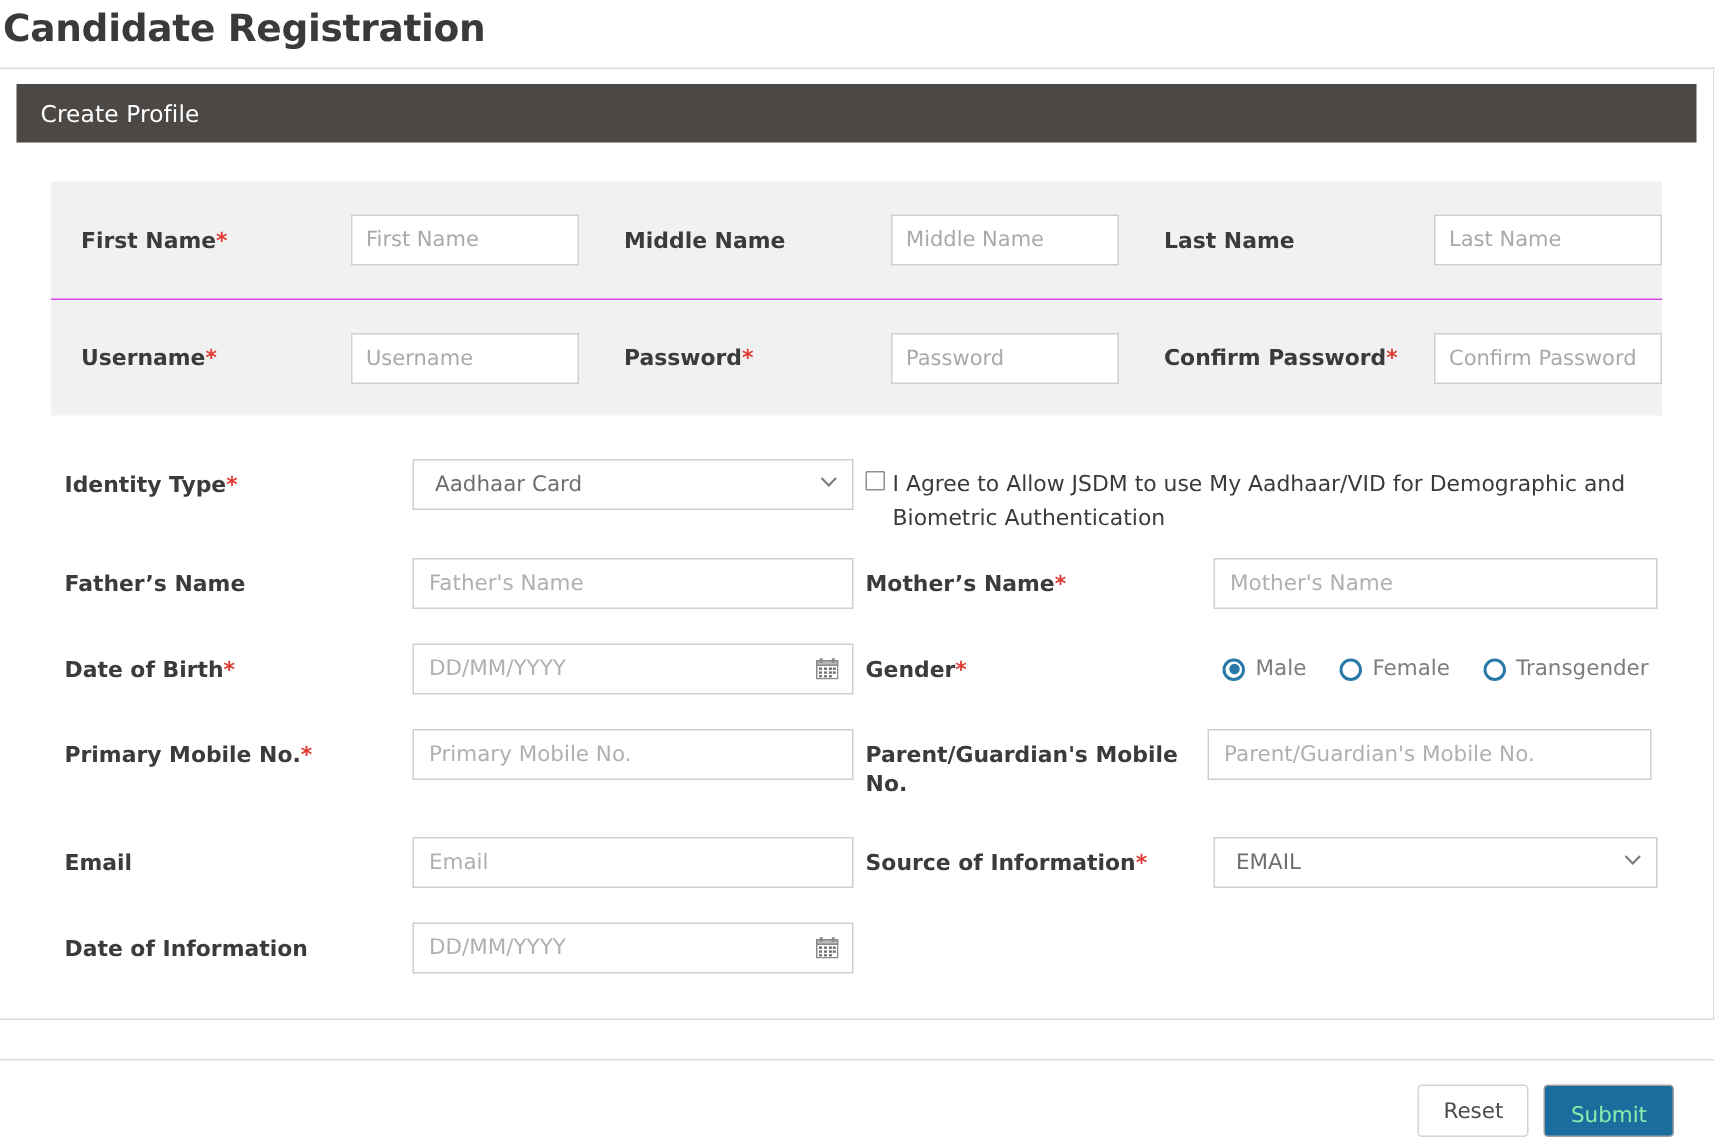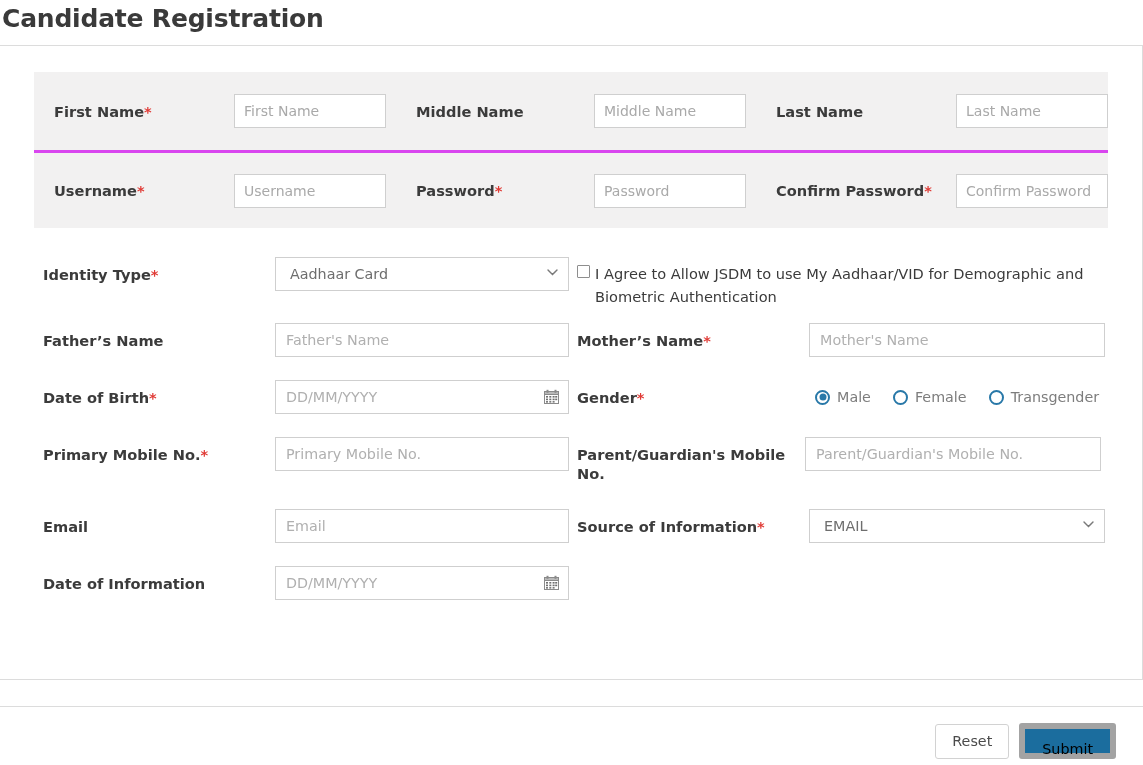--- a/index.html
+++ b/index.html
@@ -61,21 +61,21 @@
     padding: 0;
   }
   .grow {
     display: flex;
     align-items: center;
     height: 78px;
     padding: 0 0 0 20px;
     box-sizing: border-box;
   }
   .grow + .grow {
-    border-top: 3px solid #d946ef;
+    border-top: 1px solid #d946ef;
   }
   .gcell {
     display: flex;
     align-items: center;
   }
   .glabel {
     font-size: 14.6px;
     font-weight: 700;
     color: #3b3b3b;
     white-space: nowrap;
@@ -281,32 +281,35 @@
     height: 35px;
   }
   .btn-reset {
     background: #ffffff;
     border: 1px solid #d2d2d2;
     color: #4b4b4b;
     padding: 0 16px;
   }
   .btn-submit {
     background: #1b6d9e;
-    border: 6px solid #a3a3a3;
-    color: #000000;
+    border: 1px solid #a3a3a3;
+    color: #86efac;
     padding: 12px 17px;
   }
 </style>
 </head>
 <body>
 
 <div class="page-title">Candidate Registration</div>
 
 <div class="card">
 
+  <div class="card-header">
+    <span>Create Profile</span>
+  </div>
 
   <div class="card-body">
 
     <div class="panel-gray">
 
       <div class="grow">
         <div class="gcell gc1">
           <span class="glabel"><span>First Name</span><span class="req">*</span></span>
         </div>
         <input class="ginput" type="text" placeholder="First Name" style="">

